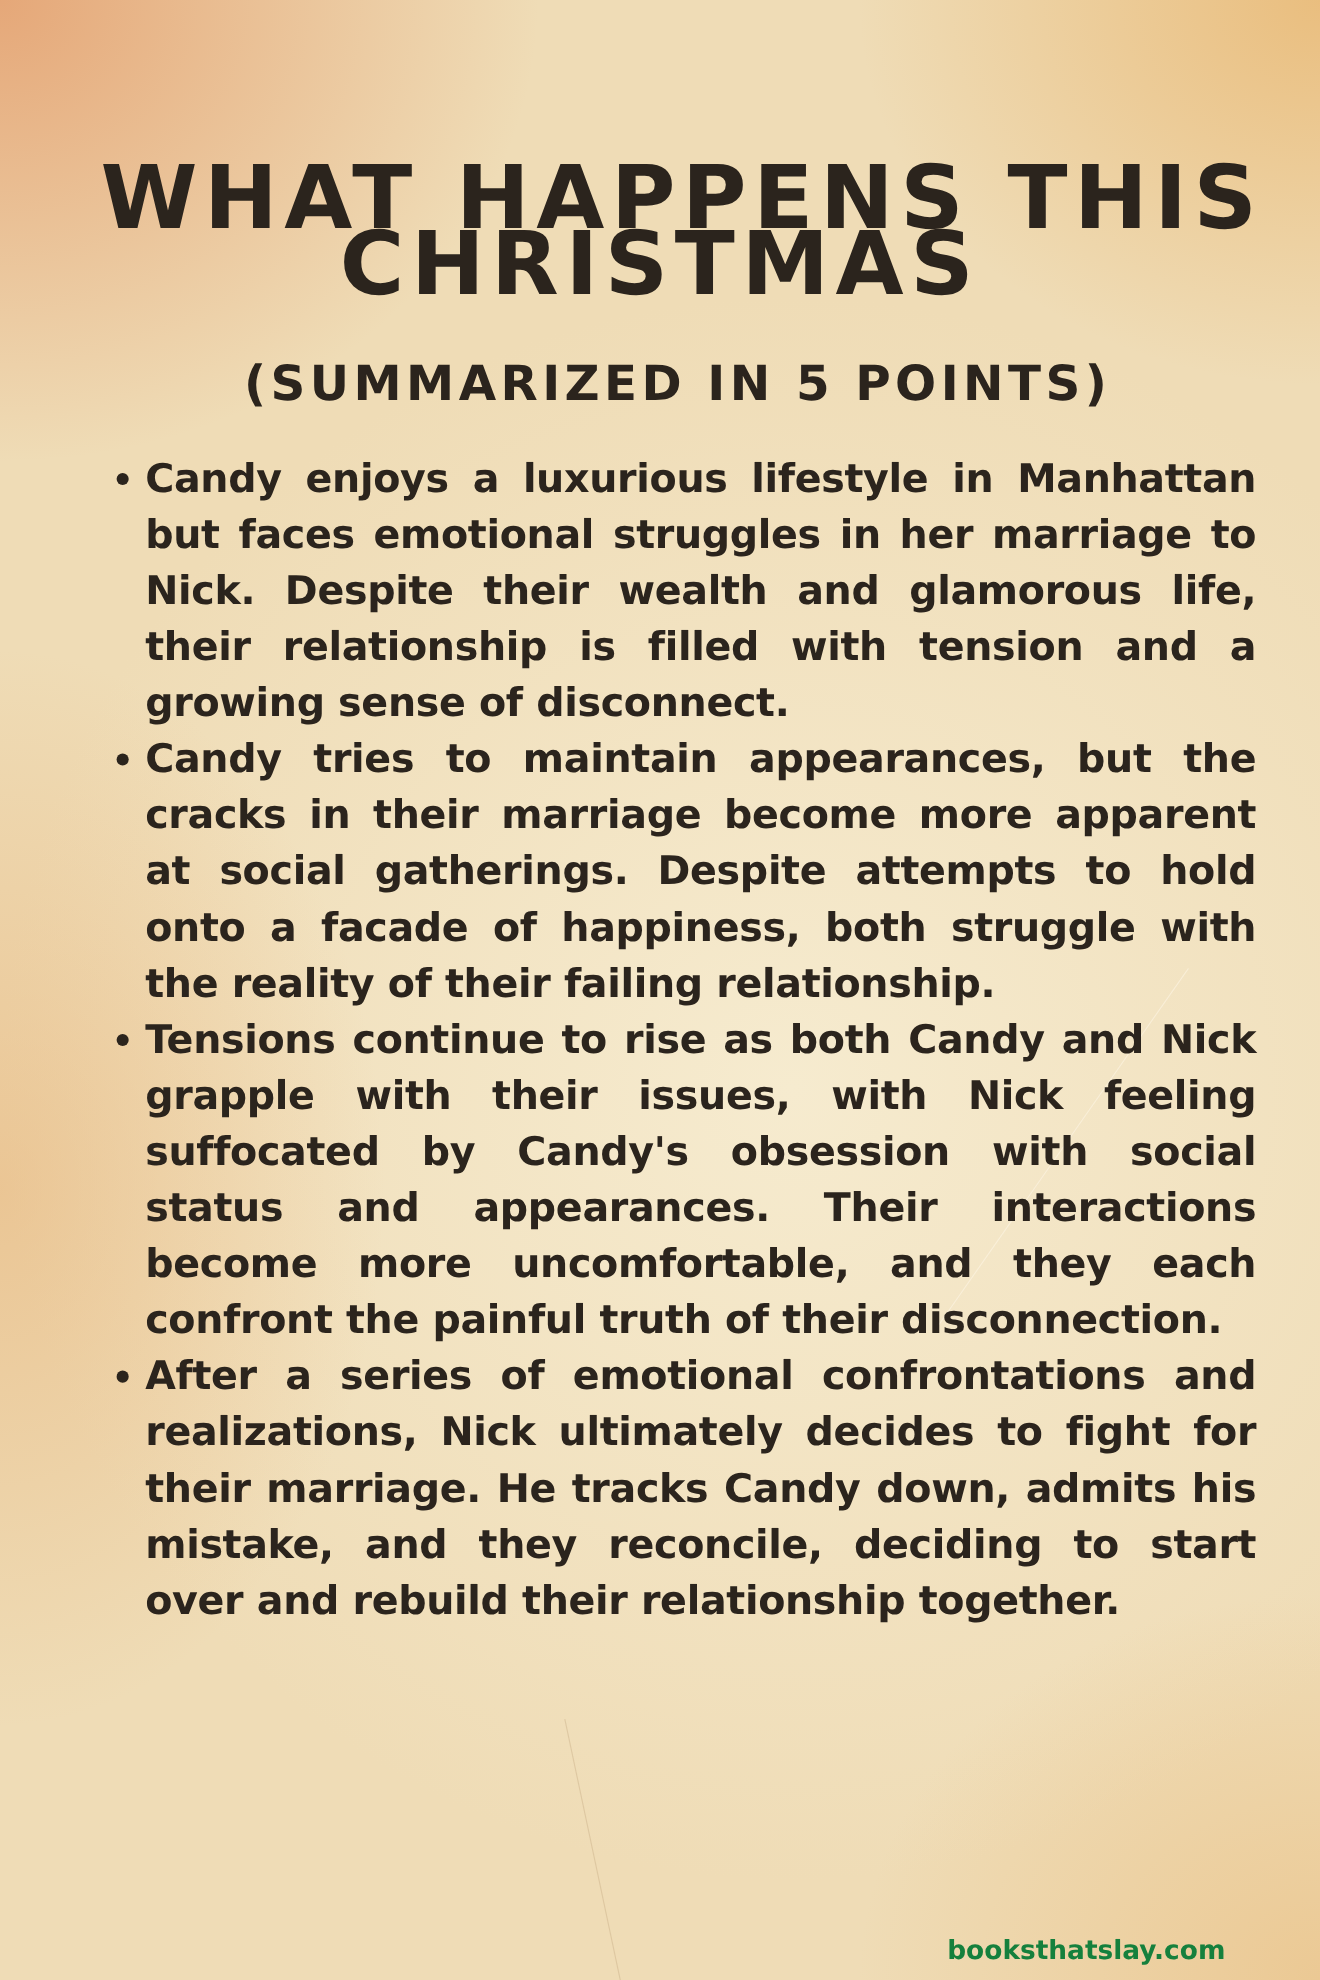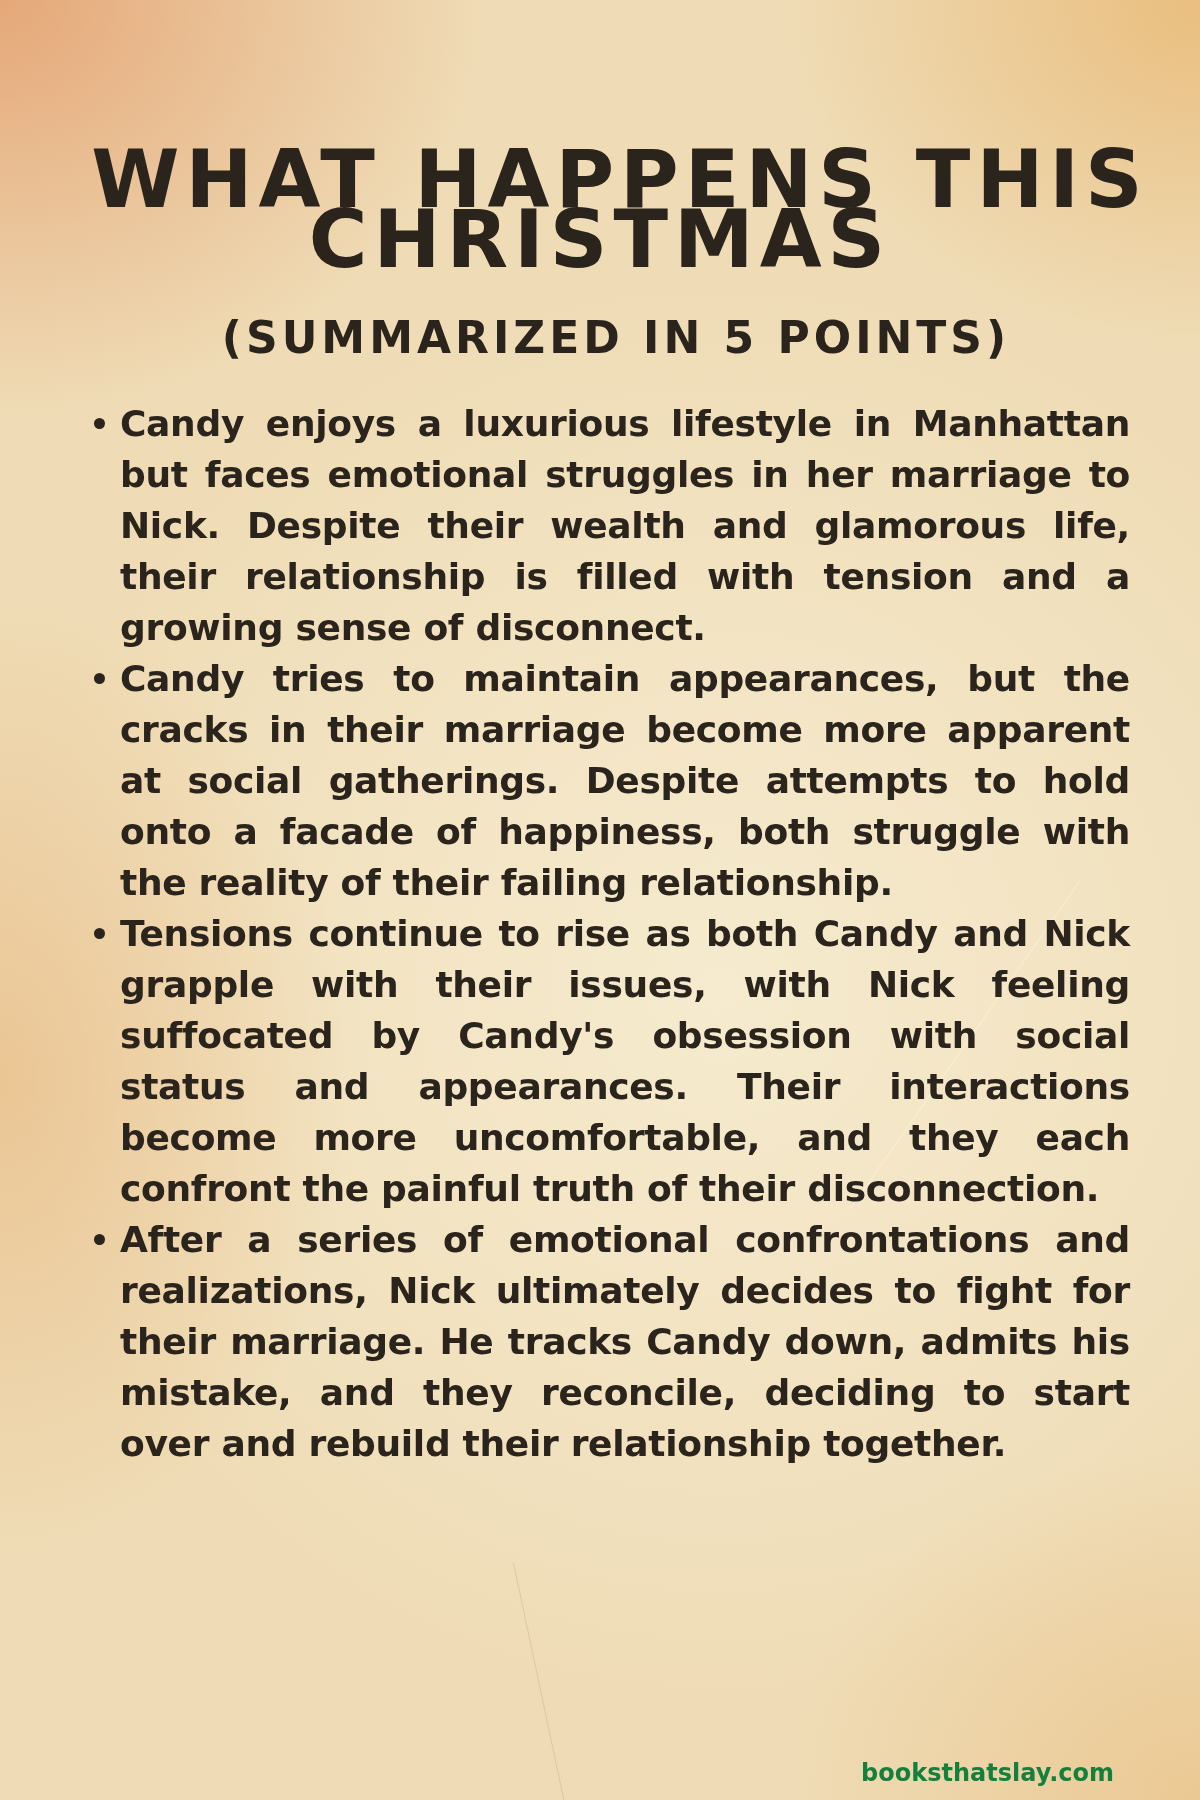--- a/index.html
+++ b/index.html
@@ -64,29 +64,29 @@
       top: 308px;
       left: 0; right: 0;
       text-align: center;
       font-family: "DejaVu Sans", sans-serif;
       font-weight: bold;
       font-size: 44px;
       letter-spacing: 4px;
       line-height: 60px;
       text-transform: uppercase;
       color: #2b241d;
-      margin: 0;
+      margin: 12px;
       padding-left: 32px;
     }
     .points {
       position: absolute;
       top: 394px;
       left: 116px;
       width: 1010px;
-      margin: 4px;
+      margin: 16px;
       padding: 0;
       list-style: none;
     }
     .point {
       position: relative;
       font-family: "DejaVu Sans", sans-serif;
       font-weight: bold;
       font-size: 36px;
       line-height: 51px;
       text-align: justify;

